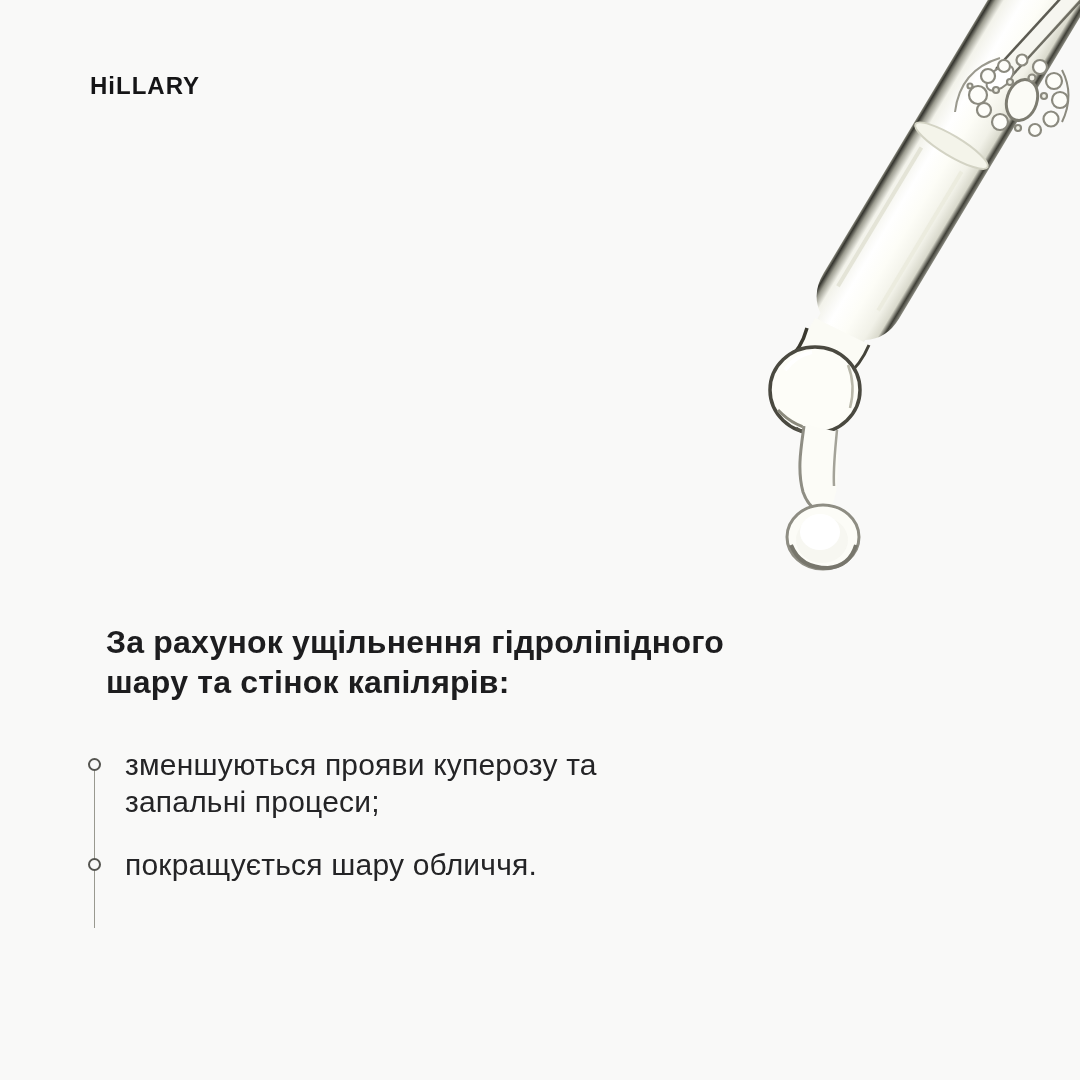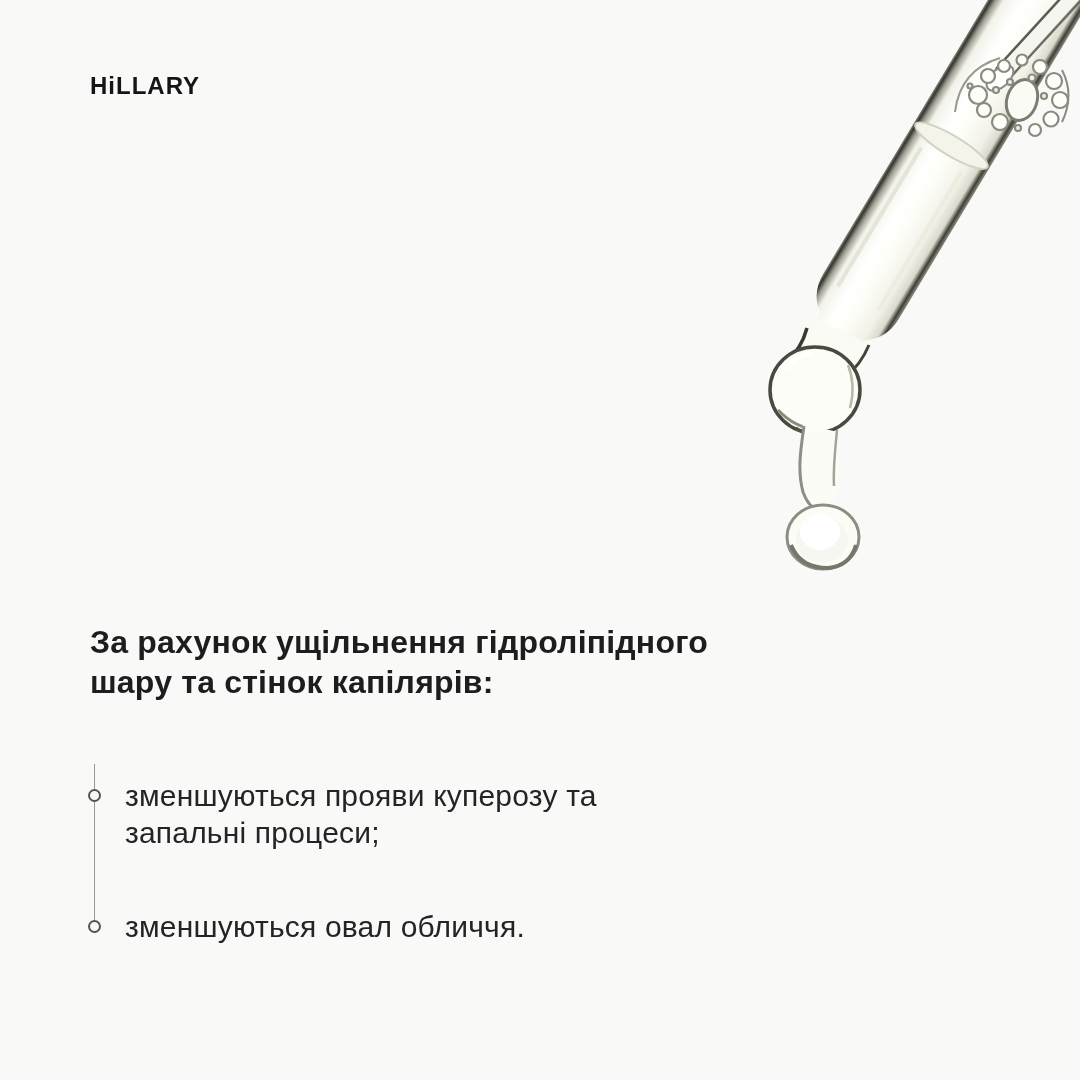--- a/index.html
+++ b/index.html
@@ -16,38 +16,38 @@
     color:#151517;
   }
   .photo{
     position:absolute;left:0;top:0;
     pointer-events:none;
   }
   .content{
     position:absolute;left:90px;top:622px;width:690px;
   }
   .heading{
-    margin:0 0 44px 0;
+    margin:0 0 44px 16px;
     font-size:32px;line-height:40px;font-weight:700;
     color:#1d1d1f;
     white-space:pre-line;
     letter-spacing:0.2px;
   }
   .list{
     position:relative;
     display:flex;flex-direction:column;gap:26px;
     margin-left:-2px;
   }
   .connector{
     position:absolute;left:5.5px;top:18px;
     width:1.5px;height:164px;
     background:#999990;
   }
   .item{
-    display:flex;align-items:flex-start;margin-top:31px;
+    display:flex;align-items:flex-start;
   }
   .marker{
     position:relative;z-index:1;
     flex:0 0 auto;
     width:9px;height:9px;
     margin-top:12px;
     border:2px solid #555550;
     border-radius:50%;
     background:#f9f9f8;
   }
@@ -153,18 +153,18 @@
 
       <div class="item">
         <span class="marker"></span>
         <span class="item-text">зменшуються прояви куперозу та
 запальні процеси;</span>
       </div>
 
 
       <div class="item">
         <span class="marker"></span>
-        <span class="item-text">зменшуються овал обличчя.</span>
+        <span class="item-text">покращується шару обличчя.</span>
       </div>
     </div>
   </div>
 
 </div>
 
 </body></html>

